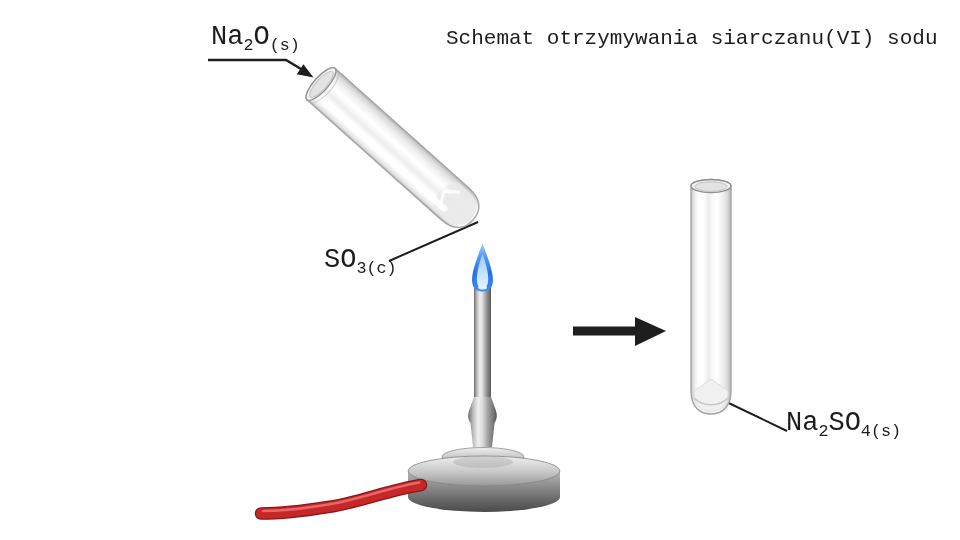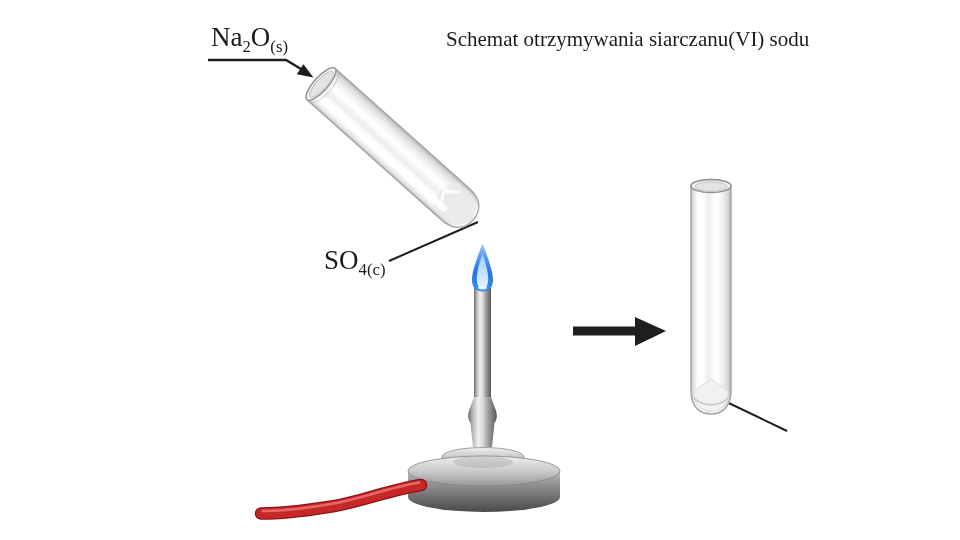--- a/index.html
+++ b/index.html
@@ -5,21 +5,21 @@
   html,body{margin:0;padding:0;}
   body{
     width:960px;height:540px;position:relative;overflow:hidden;
     background:#ffffff;
     font-family:"Liberation Sans", sans-serif;
   }
   .stage{position:absolute;left:0;top:0;width:960px;height:540px;}
   svg{position:absolute;left:0;top:0;}
   .lbl{
     position:absolute;color:#1c1c1c;white-space:nowrap;
-    font-family:Liberation Serif, serif;
+    font-family:Liberation Mono, monospace;
   }
   .lbl sub{font-size:62%;line-height:0;}
   #title{left:446px;top:27px;font-size:21px;}
   #lbl-na2o{left:211px;top:22px;font-size:27px;}
   #lbl-so3{left:324px;top:245px;font-size:27px;}
   #lbl-na2so4{left:786px;top:408px;font-size:27px;}
 </style>
 </head>
 <body>
 
@@ -154,17 +154,20 @@
 
 <div id="title" class="lbl">
   <span>Schemat otrzymywania siarczanu(VI) sodu</span>
 </div>
 
 <div id="lbl-na2o" class="lbl">
   <span>Na</span><sub>2</sub><span>O</span><sub>(s)</sub>
 </div>
 
 <div id="lbl-so3" class="lbl">
-  <span>SO</span><sub>4(c)</sub>
+  <span>SO</span><sub>3(c)</sub>
 </div>
 
+<div id="lbl-na2so4" class="lbl">
+  <span>Na</span><sub>2</sub><span>SO</span><sub>4(s)</sub>
+</div>
 
 </div>
 
 </body></html>

